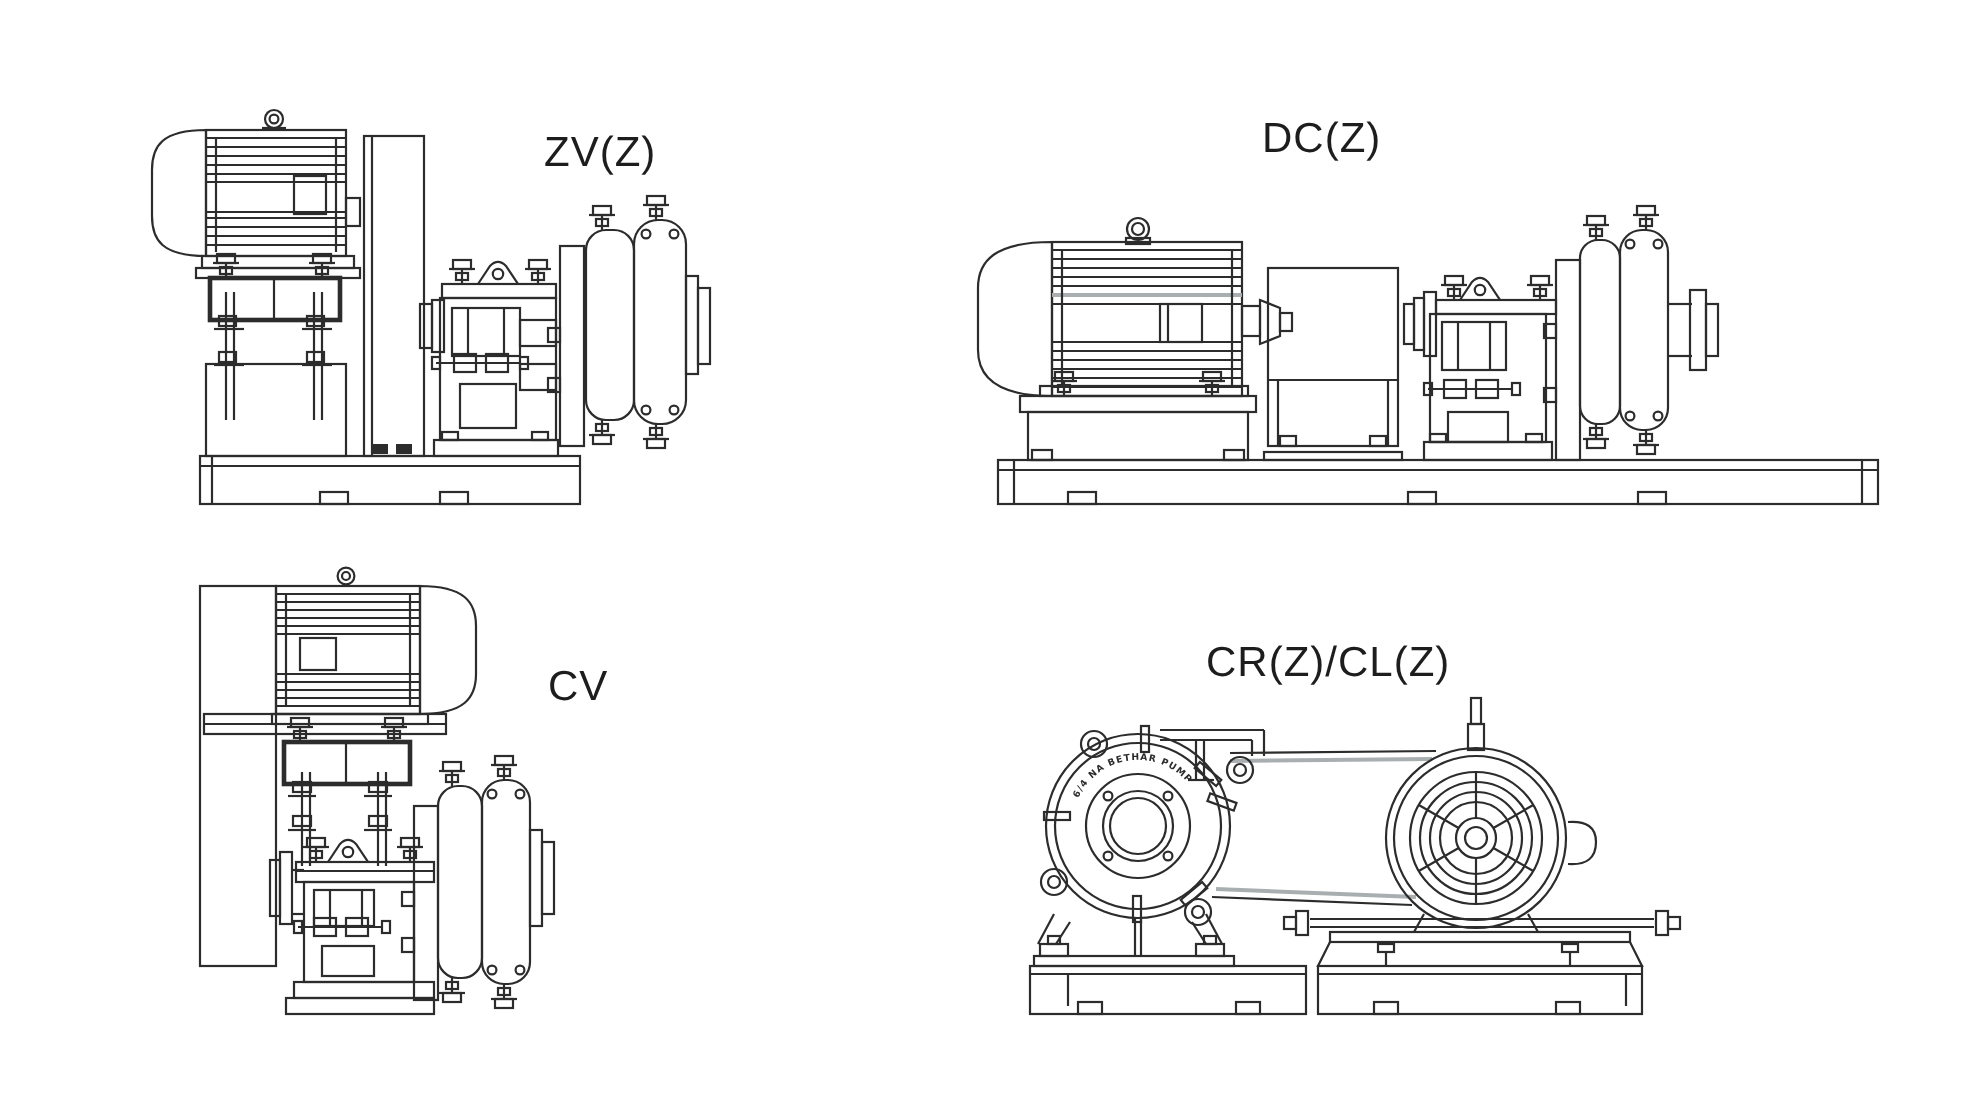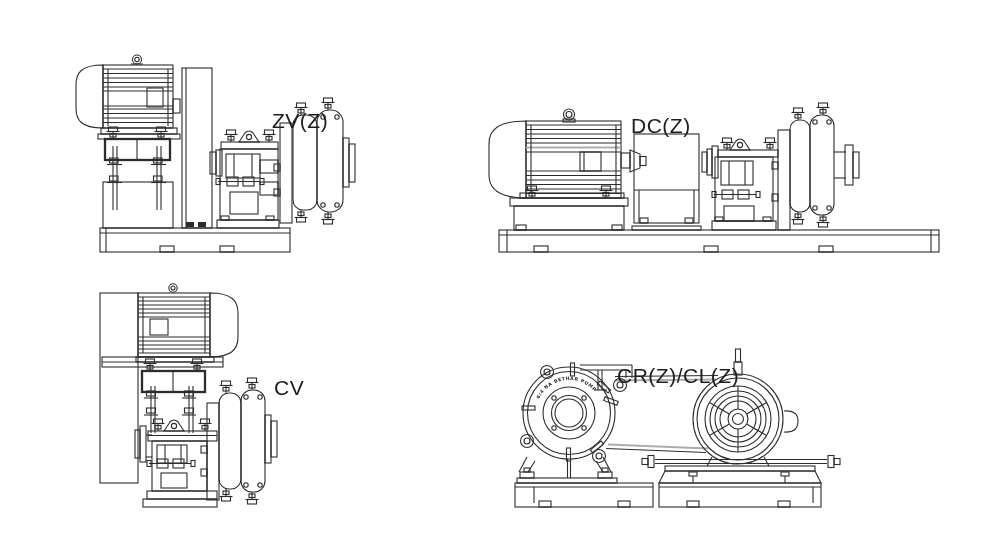--- a/index.html
+++ b/index.html
@@ -3,21 +3,21 @@
 <meta charset="utf-8">
 <style>
   html,body{margin:0;padding:0;}
   body{
     width:987px;height:550px;background:#ffffff;position:relative;overflow:hidden;
     font-family:"Liberation Sans", sans-serif;
   }
   .fig{position:absolute;}
   .lbl{
     position:absolute;font-size:21px;font-weight:500;color:#1d1d1d;
-    letter-spacing:0.5px;white-space:nowrap;margin-top:44px;
+    letter-spacing:0.5px;white-space:nowrap;
   }
   .draw rect,.draw line,.draw path,.draw circle,.draw polyline,.draw ellipse,.draw use{
     fill:none;stroke:#2c2c2c;stroke-width:1.1;stroke-linejoin:miter;stroke-linecap:butt;
   }
   .draw .bold{stroke-width:2.3;}
   .draw .dark{fill:#2c2c2c;stroke:none;}
   .draw .gray{stroke:#a9aeb1;stroke-width:2;}
   .draw .arcTxt{fill:#2b2b2b;stroke:none;font:700 4.6px "DejaVu Sans", sans-serif;letter-spacing:0.55px;}
 </style>
 </head>
@@ -240,21 +240,21 @@
     <use href="#cbolt" transform="translate(349,3)"></use>
     <use href="#cbolt" transform="translate(324,124) scale(1,-1)"></use>
     <use href="#cbolt" transform="translate(349,127) scale(1,-1)"></use>
     <line x1="360" y1="52" x2="372" y2="52"></line>
         <line x1="360" y1="78" x2="372" y2="78"></line>
     <rect x="371" y="45" width="8" height="40"></rect>
     <rect x="379" y="52" width="6" height="26"></rect>
   </g>
 </svg>
 </div>
-<div class="lbl" style="left:631px;top:70px">DC(Z)</div>
+<div class="lbl" style="left:631px;top:58px">DC(Z)</div>
 
 <div class="fig" style="left:95px;top:283px;width:195px;height:235px">
 <svg class="draw" width="195" height="235" viewBox="0 0 195 235">
   <g>
     <rect x="5" y="10" width="38" height="190"></rect>
   </g>
 
   <g>
     <rect x="43" y="10" width="72" height="64"></rect>
     <path d="M115 10 C 137 10 143 18 143 30 L 143 54 C 143 66 137 74 115 74 Z"></path>
@@ -462,13 +462,13 @@
 
   <g>
     <rect x="164" y="138" width="162" height="24"></rect>
     <line x1="164" y1="142" x2="326" y2="142"></line>
     <line x1="318" y1="142" x2="318" y2="158"></line>
     <rect x="192" y="156" width="12" height="6"></rect>
         <rect x="283" y="156" width="12" height="6"></rect>
   </g>
 </svg>
 </div>
-<div class="lbl" style="left:617px;top:320px">CR(Z)/CL(Z)</div>
+<div class="lbl" style="left:603px;top:320px">CR(Z)/CL(Z)</div>
 
 </body></html>

